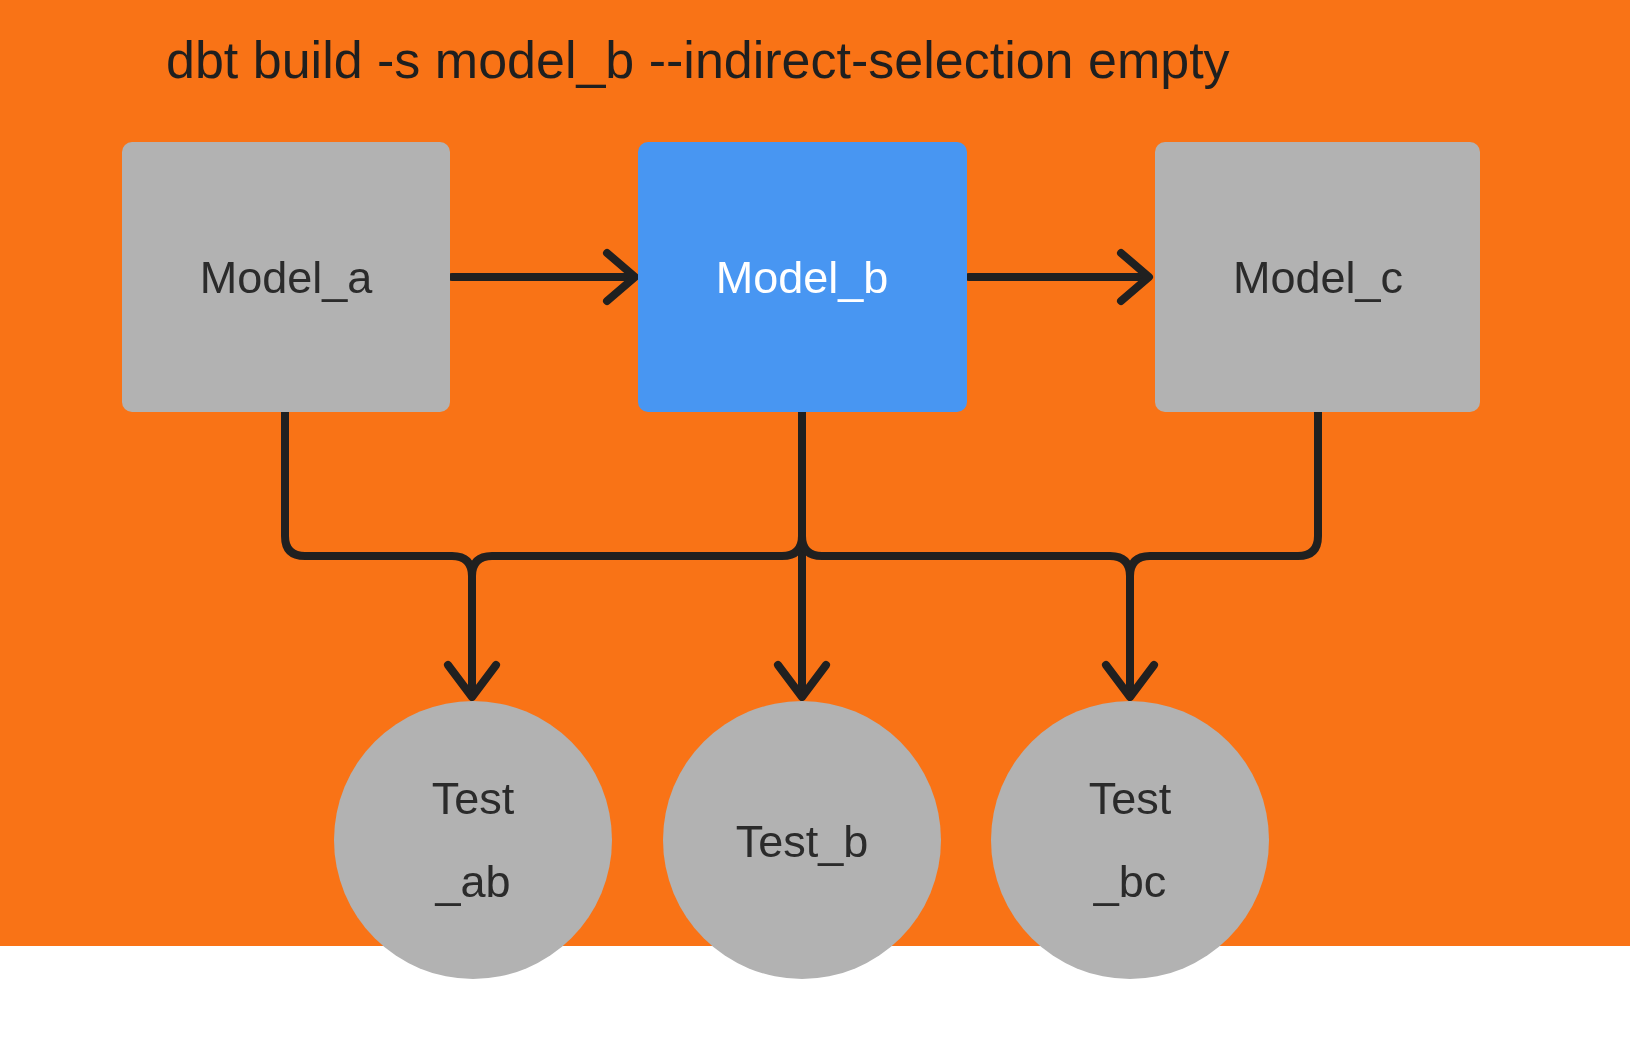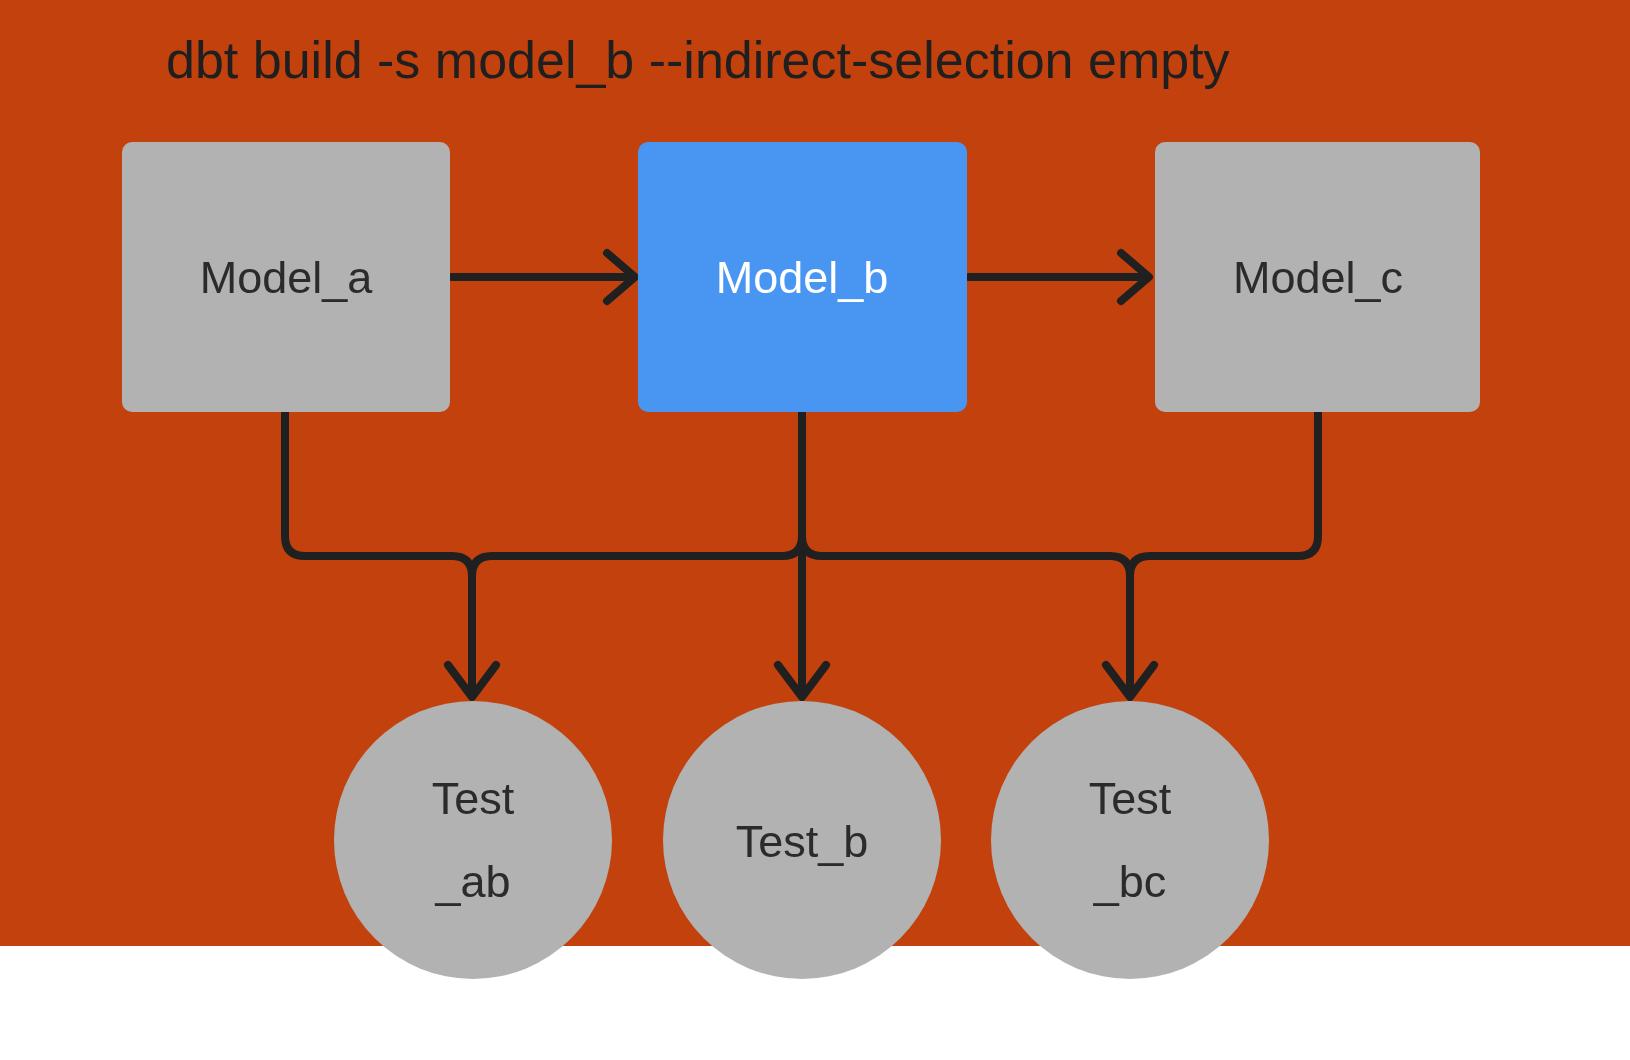--- a/index.html
+++ b/index.html
@@ -7,21 +7,21 @@
     padding: 0;
     background: #ffffff;
     width: 1630px;
     height: 1060px;
     overflow: hidden;
   }
   .stage {
     position: relative;
     width: 1630px;
     height: 946px;
-    background: #c2410c;
+    background: #f97316;
   }
   svg {
     display: block;
     width: 1630px;
     height: 1060px;
     font-family: "Liberation Sans", "DejaVu Sans", sans-serif;
   }
   .title-text {
     font-size: 52px;
     font-weight: 500;

